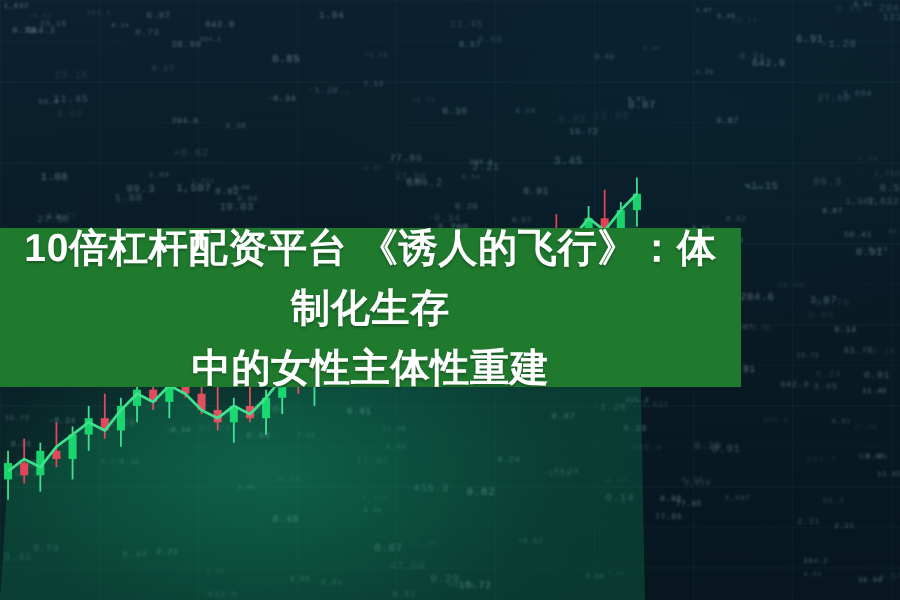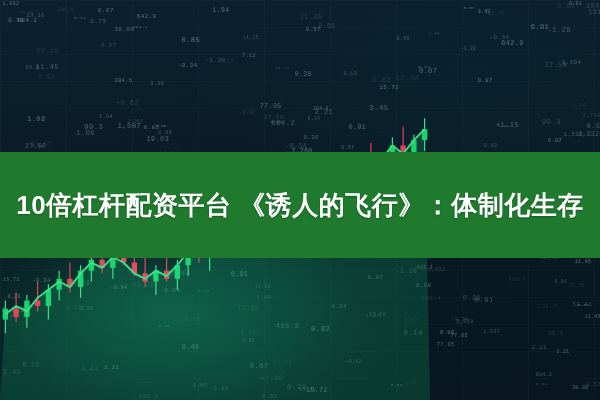--- a/index.html
+++ b/index.html
@@ -37,21 +37,21 @@
   .chart svg{display:block;width:100%;height:100%;}
   .chart-glow{
     position:absolute;left:0;top:96px;width:430px;height:304px;
     pointer-events:none;
     background:radial-gradient(ellipse 62% 52% at 42% 72%, rgba(20,180,110,.20) 0%, rgba(0,0,0,0) 70%);
     mix-blend-mode:screen;
   }
 
   
   .banner{
-    position:absolute;left:0;width:600px;
+    position:absolute;left:0;width:494px;
     background:rgba(31,122,46,.93);
     display:flex;align-items:center;justify-content:center;
     box-sizing:border-box;padding:12px 12px;
   }
   .banner-title{
     color:#ffffff;font-weight:bold;text-align:center;
     font-size:26px;line-height:40px;letter-spacing:.5px;
     text-shadow:0 1px 2px rgba(0,0,0,.28);
     margin:0;
   }
@@ -380,16 +380,17 @@
         <line x1="424.625" x2="424.625" y1="22.320000000000014" y2="54.960000000000015" stroke="#3de08a" stroke-width="1.2"></line>
         <rect x="421.9375" y="33.199999999999996" width="5.375" height="10.88000000000001" fill="#18d46a"></rect>
         <path d="M 5.4 218.2 L 16.1 210.0 L 26.9 215.4 L 37.6 201.8 L 48.4 193.7 L 59.1 185.5 L 69.9 191.0 L 80.6 177.4 L 91.4 166.5 L 102.1 171.9 L 112.9 161.0 L 123.6 166.5 L 134.4 177.4 L 145.1 182.8 L 155.9 174.6 L 166.6 180.1 L 177.4 169.2 L 188.1 155.6 L 198.9 161.0 L 209.6 147.4 L 220.4 136.6 L 231.1 144.7 L 241.9 131.1 L 252.6 120.2 L 263.4 128.4 L 274.1 114.8 L 284.9 101.2 L 295.6 109.4 L 306.4 93.0 L 317.1 79.4 L 327.9 87.6 L 338.6 98.5 L 349.4 84.9 L 360.1 68.6 L 370.9 76.7 L 381.6 63.1 L 392.4 49.5 L 403.1 57.7 L 413.9 44.1 L 424.6 33.2" fill="none" stroke="#3de08a" stroke-width="1.8"></path>
       </svg>
   </div>
   <div class="chart-glow"></div>
 
   <div class="banner" id="banner" style="top: 152px; height: 106px; background: rgb(31, 122, 46);">
     <div>
       <div class="banner-title" style="color: rgb(255, 255, 255);">10倍杠杆配资平台 《诱人的飞行》：体制化生存</div>
+      <div class="banner-title" style="color: rgb(255, 255, 255);">中的女性主体性重建</div>
     </div>
   </div>
 
 </div>
 
 </body></html>

